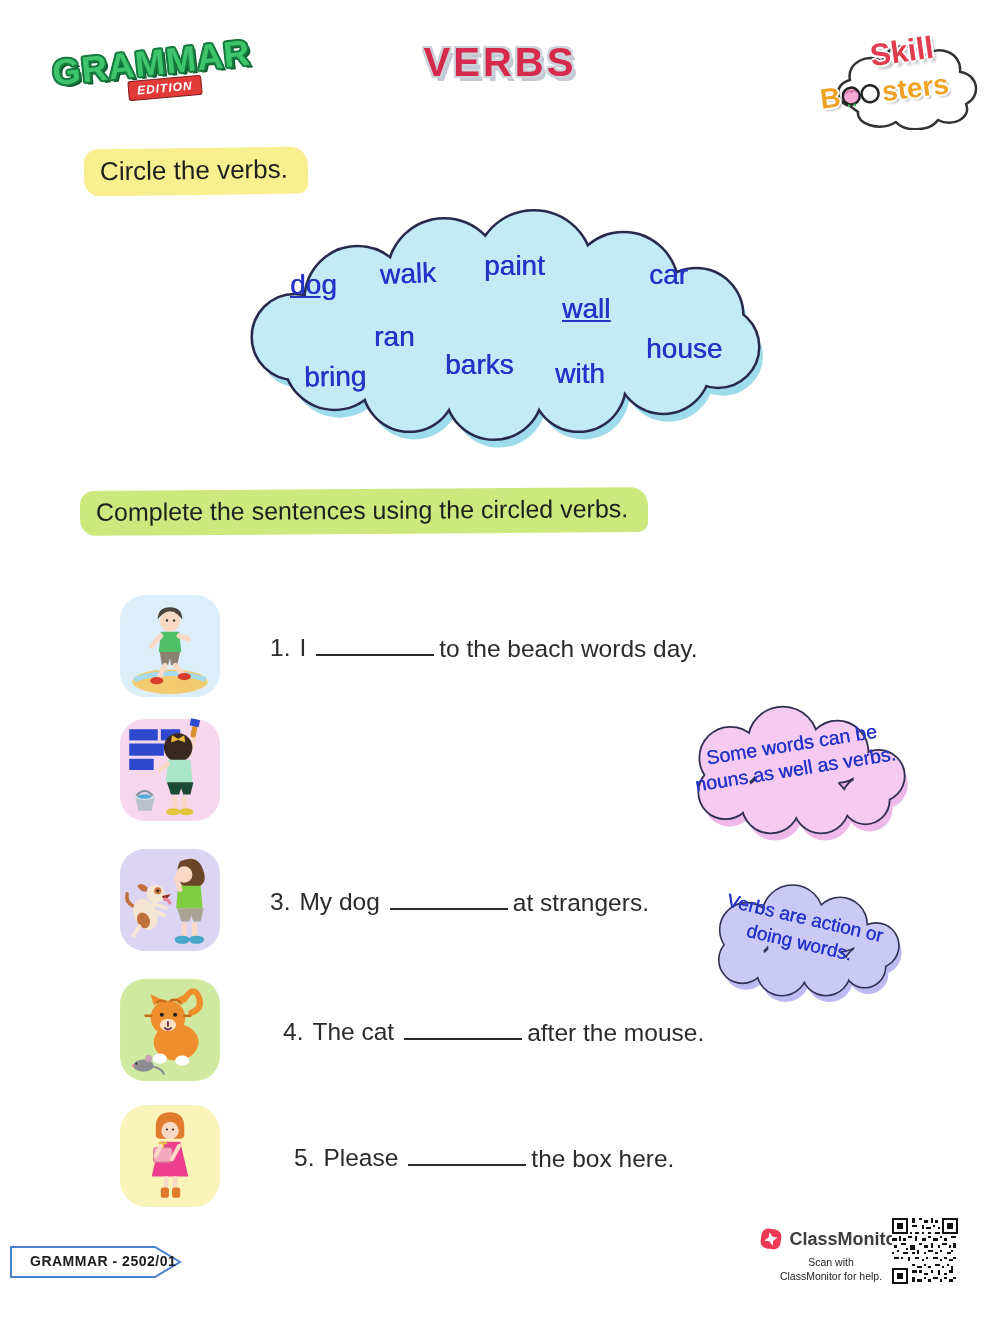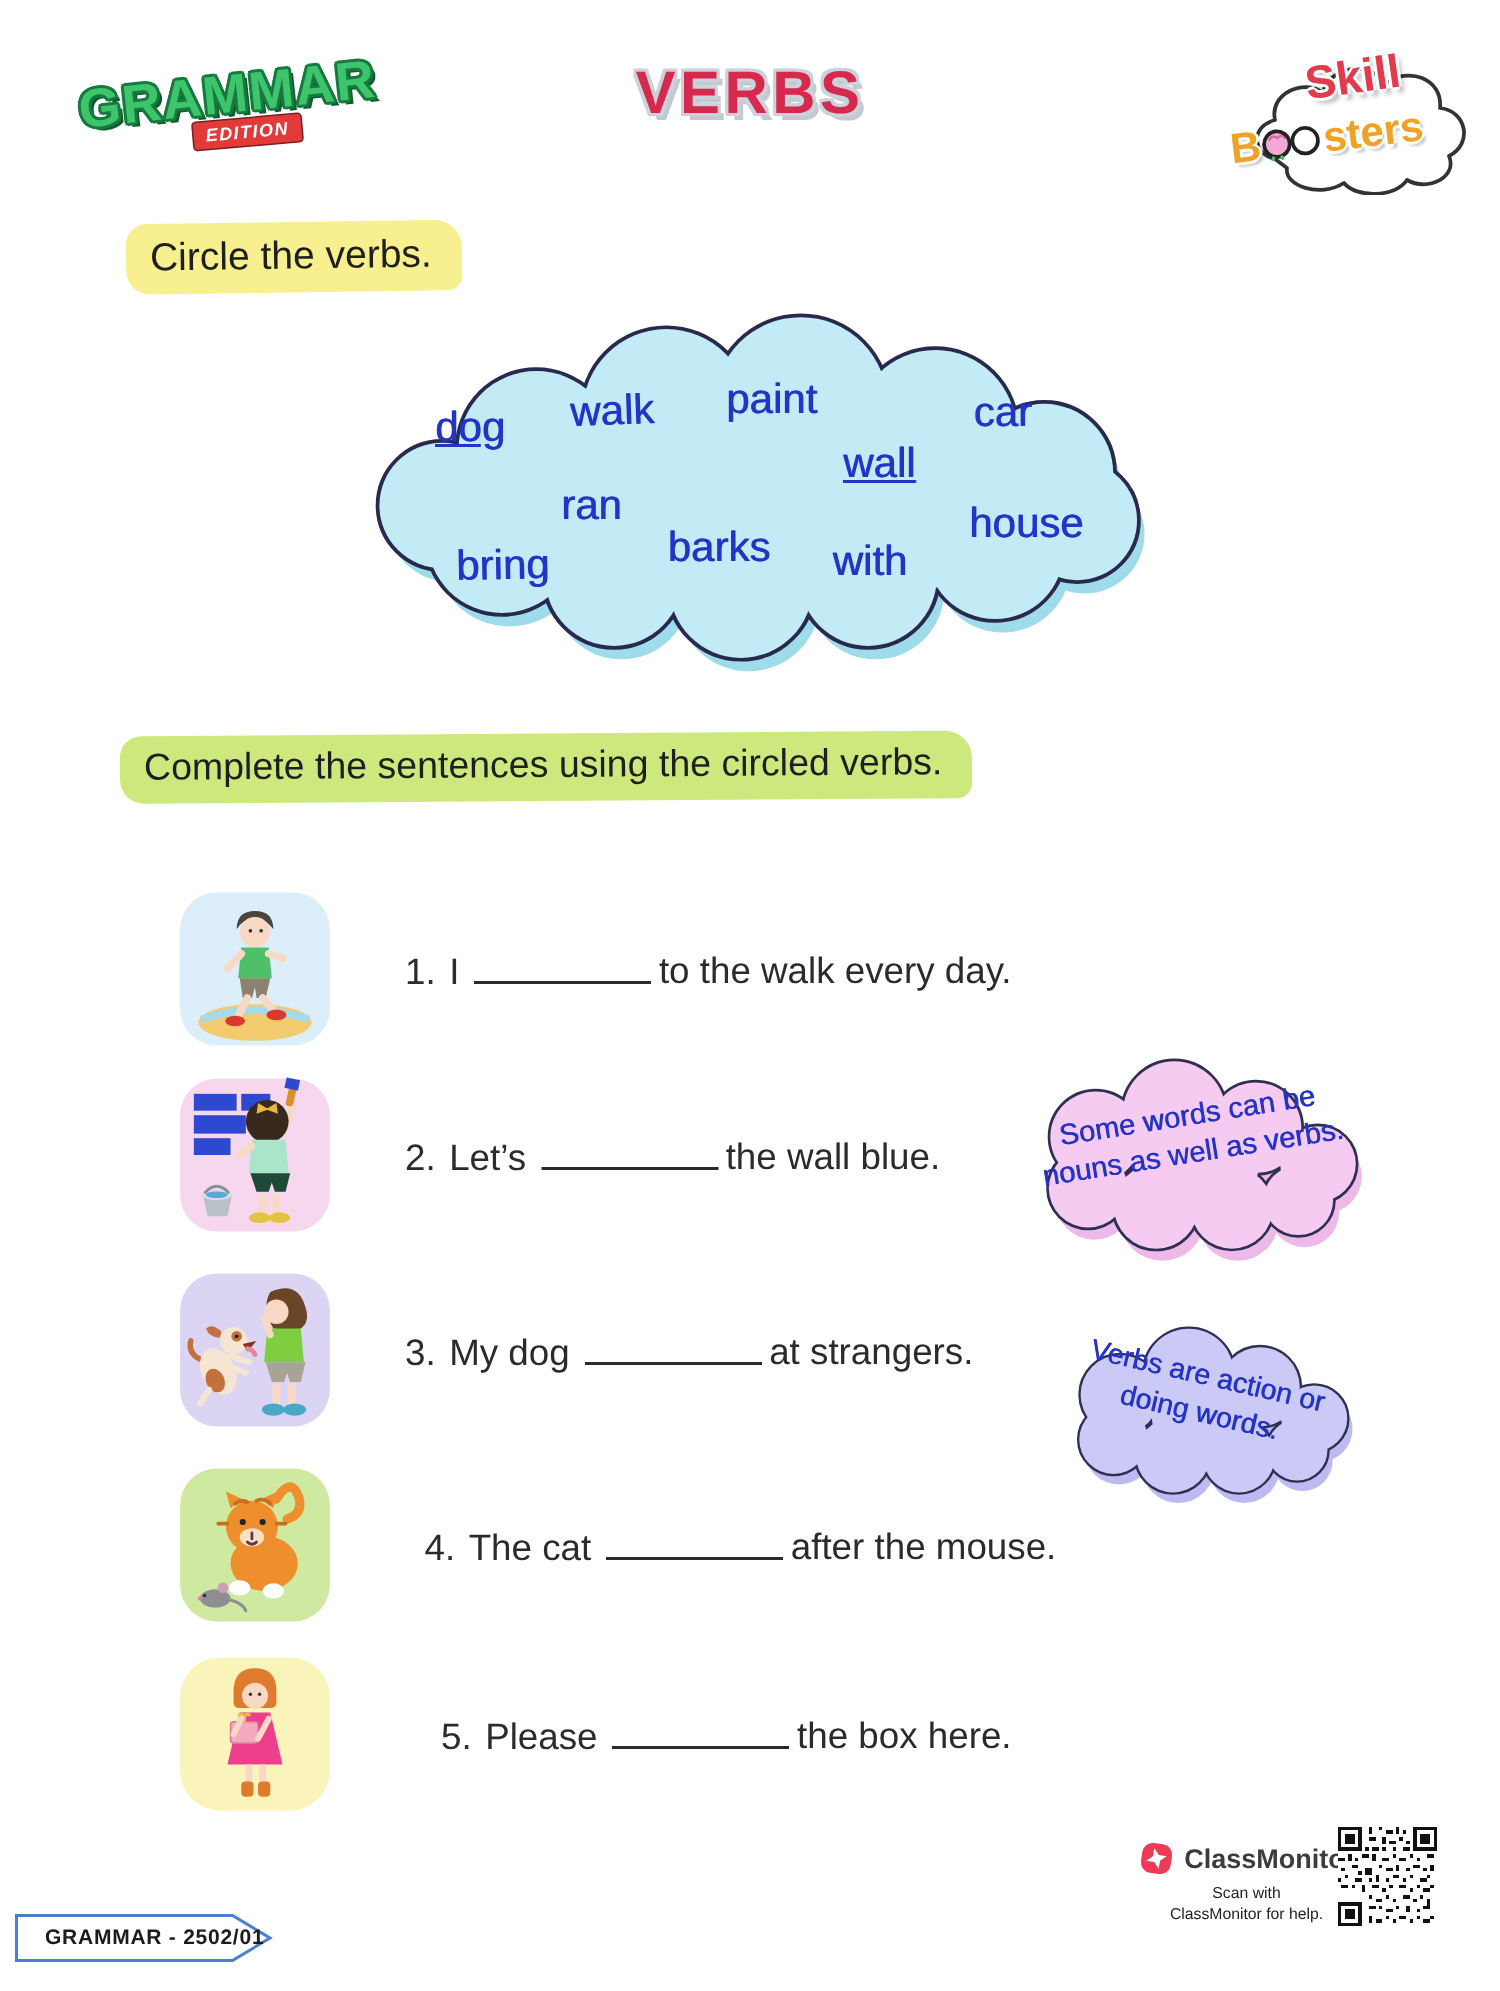--- a/index.html
+++ b/index.html
@@ -66,21 +66,21 @@
          margin:0 5px 0 2px; vertical-align:baseline;}
   
   .tip{position:absolute;}
   #tip-pink{left:670px; top:696px; width:252px; height:154px;}
   #tip-purple{left:694px; top:876px; width:220px; height:150px;}
   .tip-text{position:absolute; color:#2433c8; text-align:center; line-height:1.3;
             font-size:19.5px; text-shadow:0.4px 0 0 currentColor;}
   #tip-pink .tip-text{left:16px; top:36px; width:215px; transform:rotate(-9deg);}
   #tip-purple .tip-text{left:20px; top:30px; width:176px; transform:rotate(13deg); font-size:19px;}
   
-  #badge{position:absolute; left:10px; top:1276px; width:172px; height:20px;}
+  #badge{position:absolute; left:10px; top:1246px; width:172px; height:20px;}
   #badge .badge-text{position:absolute; left:20px; top:7px; font-size:14px; font-weight:700;
                      letter-spacing:0.5px; color:#1c1c1c;}
   #cm{position:absolute; left:756px; top:1226px; width:150px; text-align:center;}
   #cm .cm-row{display:flex; align-items:center; justify-content:center; gap:5px;}
   #cm .cm-name{font-size:18px; font-weight:700; color:#3c3c3c;}
   #cm .cm-sub{font-size:10.5px; line-height:1.35; color:#222; margin-top:3px;}
   #qr{position:absolute; left:892px; top:1218px; width:66px; height:66px;}
 </style>
 </head>
 <body>
@@ -183,21 +183,21 @@
         <line x1="43" y1="42" x2="34" y2="52" stroke="#f9d9c5" stroke-width="5" stroke-linecap="round"></line>
         <line x1="61" y1="42" x2="70" y2="45" stroke="#f9d9c5" stroke-width="5" stroke-linecap="round"></line>
         <path d="M42 58h20l-3 13h-6l-1-7-2 7h-6z" fill="#8b8270"></path>
         <line x1="47" y1="71" x2="41" y2="83" stroke="#f9d9c5" stroke-width="5" stroke-linecap="round"></line>
         <line x1="57" y1="71" x2="64" y2="79" stroke="#f9d9c5" stroke-width="5" stroke-linecap="round"></line>
         <ellipse cx="39" cy="86" rx="6.5" ry="3.5" fill="#d93a2c"></ellipse>
         <ellipse cx="66" cy="82" rx="6.5" ry="3.5" fill="#d93a2c"></ellipse>
       </svg>
     </div>
     <div class="sentence">
-      <span class="num">1.</span><span class="pre">I</span><span class="blank"></span><span class="post">to the walk every day.</span>
+      <span class="num">1.</span><span class="pre">I</span><span class="blank"></span><span class="post">to the beach words day.</span>
     </div>
   </div>
 
   <div id="row2" class="row">
     <div class="thumb">
       <svg viewBox="0 0 104 104">
         <rect x="3" y="2" width="98" height="100" rx="24" fill="#f7d7ee"></rect>
         <g fill="#2e49d0">
           <rect x="12" y="12" width="28" height="11"></rect>
             <rect x="43" y="12" width="19" height="11"></rect>
@@ -217,23 +217,20 @@
         <line x1="57" y1="78" x2="57" y2="90" stroke="#f9d9c5" stroke-width="5"></line>
         <line x1="66" y1="78" x2="66" y2="90" stroke="#f9d9c5" stroke-width="5"></line>
         <ellipse cx="55" cy="93" rx="7" ry="3.5" fill="#e3c43e"></ellipse>
           <ellipse cx="68" cy="93" rx="7" ry="3.5" fill="#e3c43e"></ellipse>
         <path d="M18 78 l3 14 h13 l3-14 Z" fill="#b9c0c8"></path>
         <ellipse cx="27" cy="78" rx="10" ry="3.5" fill="#d7dde2"></ellipse>
         <ellipse cx="27" cy="78" rx="7" ry="2.2" fill="#5aa8d8"></ellipse>
         <path d="M19 77 Q27 68 35 77" stroke="#8a9098" fill="none" stroke-width="2"></path>
       </svg>
     </div>
-    <div class="sentence">
-      <span class="num">2.</span><span class="pre">Let’s</span><span class="blank"></span><span class="post">the wall blue.</span>
-    </div>
   </div>
 
   <div id="row3" class="row">
     <div class="thumb">
       <svg viewBox="0 0 104 104">
         <rect x="3" y="2" width="98" height="100" rx="24" fill="#dbd5f3"></rect>
         <path d="M16 58 q-8-4-6-12" stroke="#c2703d" stroke-width="3.5" fill="none" stroke-linecap="round"></path>
         <ellipse cx="28" cy="66" rx="11" ry="16" fill="#f4e6d2" transform="rotate(-25 28 66)"></ellipse>
         <ellipse cx="26" cy="72" rx="6" ry="8" fill="#c2703d" transform="rotate(-25 26 72)"></ellipse>
         <line x1="36" y1="56" x2="48" y2="60" stroke="#f4e6d2" stroke-width="4" stroke-linecap="round"></line>

